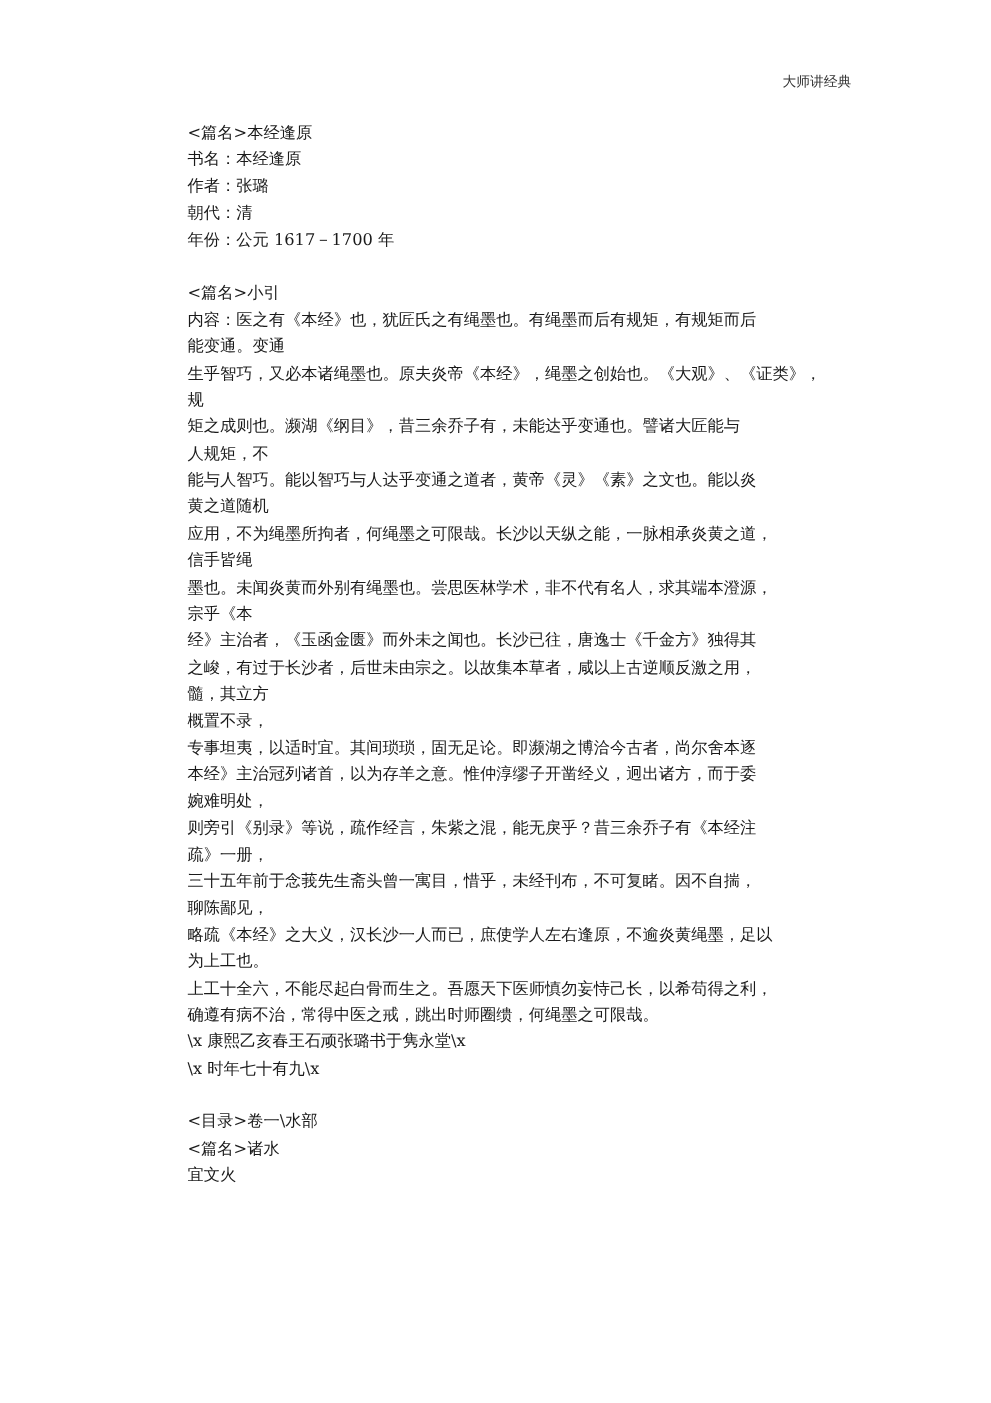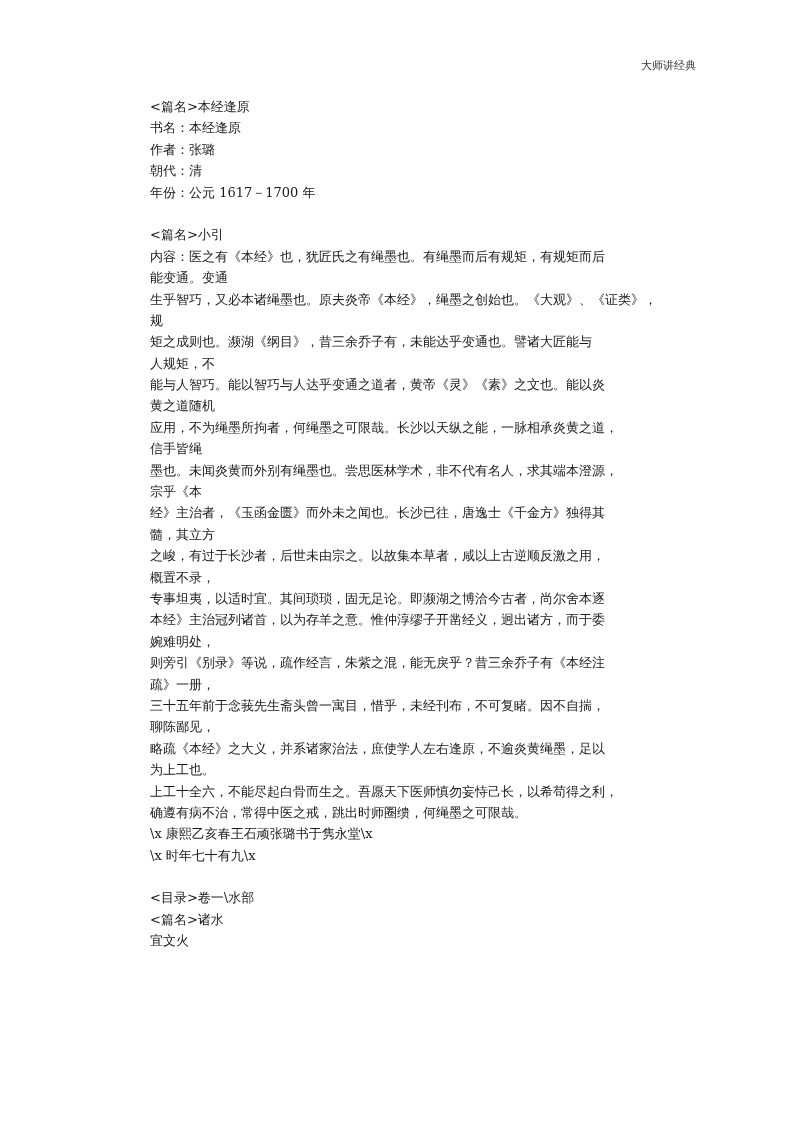--- a/index.html
+++ b/index.html
@@ -1,18 +1,18 @@
 <!DOCTYPE html>
 <html><head>
 <meta charset="utf-8">
 <style>
   html, body { margin: 0; padding: 0; background: #ffffff; }
   body { width: 793px; height: 1122px; position: relative; overflow: hidden;
          font-family: "DejaVu Serif", "Liberation Serif", serif; color: #1a1a1a; }
-  .header { position: absolute; top: 58px; right: 97px; font-size: 11px; color: #333;
+  .header { position: absolute; top: 58px; right: 112px; font-size: 11px; color: #333;
             font-family: "DejaVu Sans", sans-serif; }
   .body { position: absolute; top: 96px; left: 118px; width: 565px; font-size: 13px;
           line-height: 21.4px; margin-left: 32px; }
   .line { white-space: nowrap; height: 21.4px; }
   .blank { height: 21.4px; }
 </style>
 </head>
 <body>
 
 <div class="header">大师讲经典</div>
@@ -33,31 +33,31 @@
       <div class="line">规</div>
       <div class="line">矩之成则也。濒湖《纲目》，昔三余乔子有，未能达乎变通也。譬诸大匠能与</div>
       <div class="line">人规矩，不</div>
       <div class="line">能与人智巧。能以智巧与人达乎变通之道者，黄帝《灵》《素》之文也。能以炎</div>
       <div class="line">黄之道随机</div>
       <div class="line">应用，不为绳墨所拘者，何绳墨之可限哉。长沙以天纵之能，一脉相承炎黄之道，</div>
       <div class="line">信手皆绳</div>
       <div class="line">墨也。未闻炎黄而外别有绳墨也。尝思医林学术，非不代有名人，求其端本澄源，</div>
       <div class="line">宗乎《本</div>
       <div class="line">经》主治者，《玉函金匮》而外未之闻也。长沙已往，唐逸士《千金方》独得其</div>
+      <div class="line">之峻，有过于长沙者，后世未由宗之。以故集本草者，咸以上古逆顺反激之用，</div>
       <div class="line">髓，其立方</div>
-      <div class="line">之峻，有过于长沙者，后世未由宗之。以故集本草者，咸以上古逆顺反激之用，</div>
       <div class="line">概置不录，</div>
       <div class="line">专事坦夷，以适时宜。其间琐琐，固无足论。即濒湖之博洽今古者，尚尔舍本逐</div>
       <div class="line">本经》主治冠列诸首，以为存羊之意。惟仲淳缪子开凿经义，迥出诸方，而于委</div>
       <div class="line">婉难明处，</div>
       <div class="line">则旁引《别录》等说，疏作经言，朱紫之混，能无戾乎？昔三余乔子有《本经注</div>
       <div class="line">疏》一册，</div>
       <div class="line">三十五年前于念莪先生斋头曾一寓目，惜乎，未经刊布，不可复睹。因不自揣，</div>
       <div class="line">聊陈鄙见，</div>
-      <div class="line">略疏《本经》之大义，并系诸家治法，庶使学人左右逢原，不逾炎黄绳墨，足以</div>
+      <div class="line">略疏《本经》之大义，汉长沙一人而已，庶使学人左右逢原，不逾炎黄绳墨，足以</div>
       <div class="line">为上工也。</div>
       <div class="line">上工十全六，不能尽起白骨而生之。吾愿天下医师慎勿妄恃己长，以希苟得之利，</div>
       <div class="line">确遵有病不治，常得中医之戒，跳出时师圈缋，何绳墨之可限哉。</div>
       <div class="line">\x 康熙乙亥春王石顽张璐书于隽永堂\x</div>
       <div class="line">\x 时年七十有九\x</div>
     </div>
   <div class="blank"></div>
 
   <div class="line">&lt;目录&gt;卷一\水部</div>
   <div class="line">&lt;篇名&gt;诸水</div>

